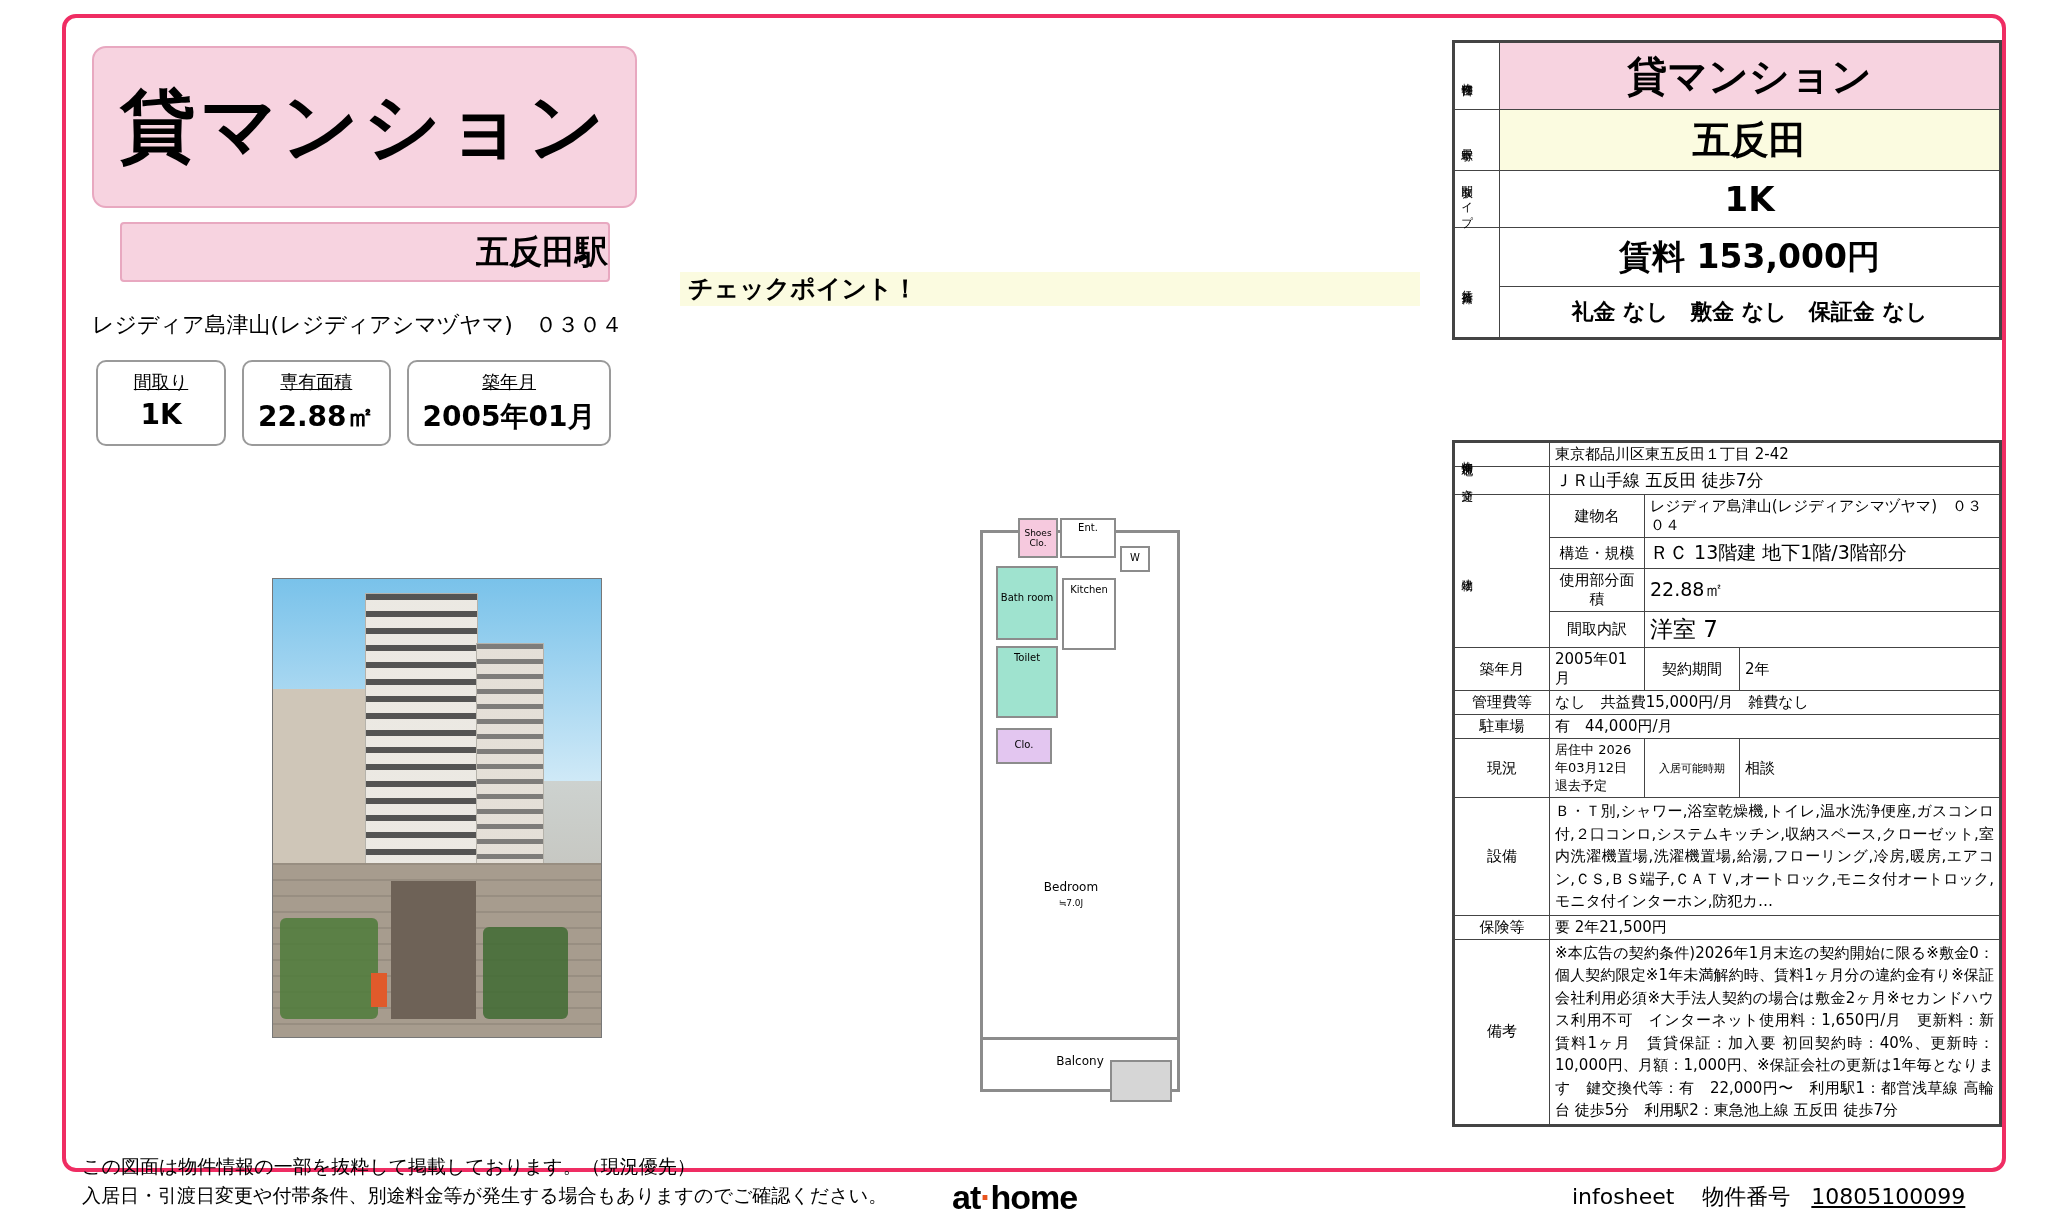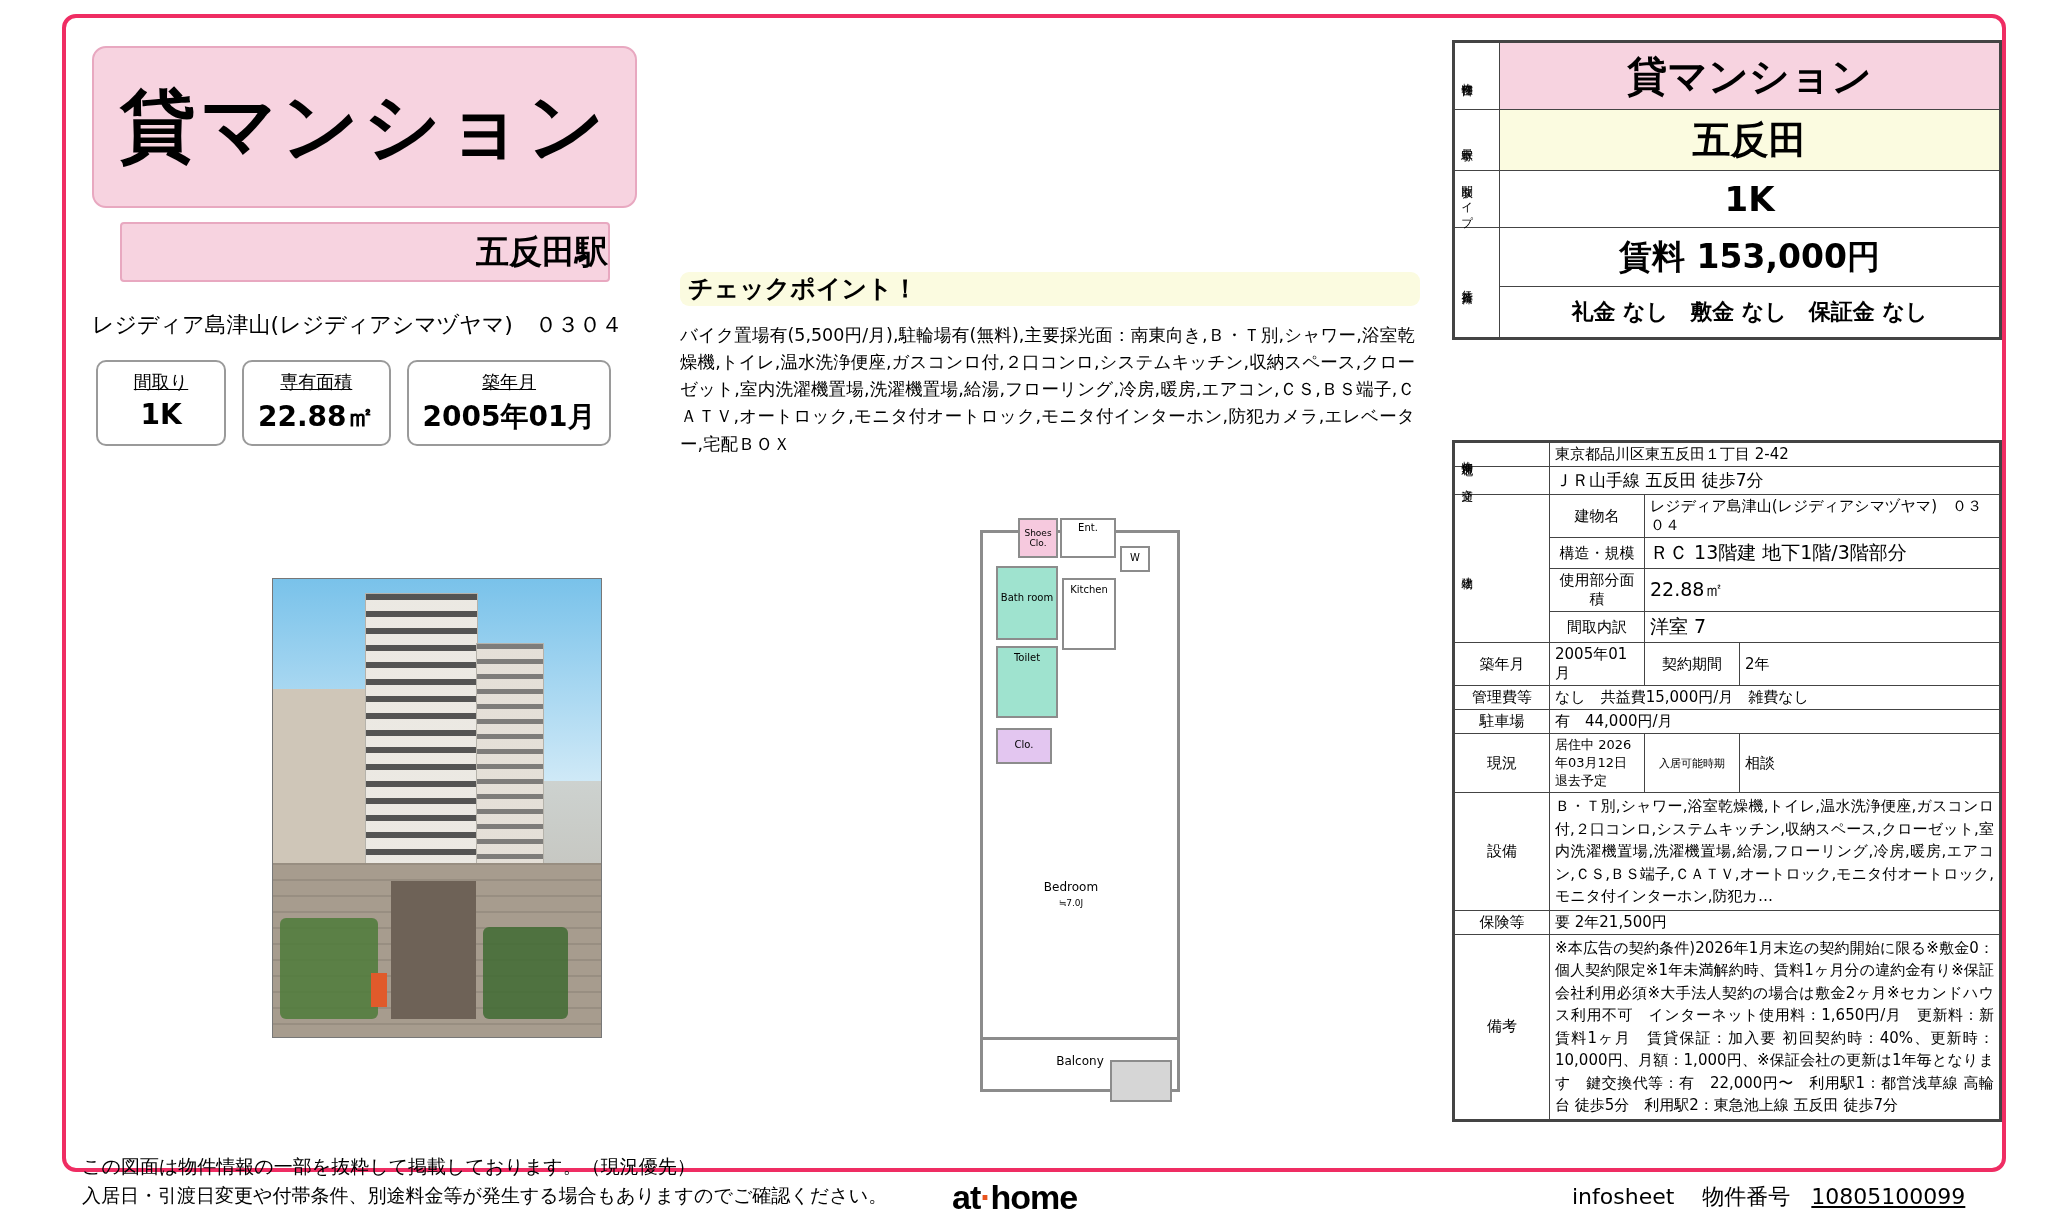--- a/index.html
+++ b/index.html
@@ -36,21 +36,21 @@
   .spec-cell{
     border:2px solid #9a9a9a;border-radius:10px;background:#fff;
     padding:8px 14px;min-width:130px;text-align:center;box-sizing:border-box;
   }
   .spec-cell .lbl{font-size:18px;font-family:"DejaVu Sans",sans-serif;text-decoration:underline;}
   .spec-cell .val{font-size:28px;font-weight:bold;font-family:"DejaVu Sans",sans-serif;margin-top:4px;}
   
   .cp-title{
     position:absolute;left:680px;top:272px;width:740px;height:34px;
     background:#fbfbe0;font-size:25px;font-weight:bold;padding-left:8px;
-    font-family:"DejaVu Sans",sans-serif;box-sizing:border-box;border-radius:9px;
+    font-family:"DejaVu Sans",sans-serif;box-sizing:border-box;
   }
   .cp-body{
     position:absolute;left:680px;top:322px;width:735px;
     font-size:17.5px;line-height:1.55;font-family:"DejaVu Sans",sans-serif;
     text-align:justify;
   }
   
   .photo{
     position:absolute;left:272px;top:578px;width:330px;height:460px;
     border:1px solid #777;box-sizing:border-box;overflow:hidden;
@@ -133,21 +133,20 @@
       <div class="lbl">専有面積</div>
       <div class="val">22.88㎡</div>
     </div>
     <div class="spec-cell">
       <div class="lbl">築年月</div>
       <div class="val">2005年01月</div>
     </div>
   </div>
 
   <div class="cp-title">チェックポイント！</div>
-  <div class="cp-body">バイク置場有(5,500円/月),駐輪場有(無料),主要採光面：南東向き,Ｂ・Ｔ別,シャワー,浴室乾燥機,トイレ,温水洗浄便座,ガスコンロ付,２口コンロ,システムキッチン,収納スペース,クローゼット,室内洗濯機置場,洗濯機置場,給湯,フローリング,冷房,暖房,エアコン,ＣＳ,ＢＳ端子,ＣＡＴＶ,オートロック,モニタ付オートロック,モニタ付インターホン,防犯カメラ,エレベーター,宅配ＢＯＸ</div>
 
   <div class="photo">
     <div class="ph-sky"></div>
     <div class="ph-left"></div>
     <div class="ph-towerA"></div>
     <div class="ph-towerB"></div>
     <div class="ph-base"></div>
     <div class="ph-entrance"></div>
     <div class="ph-green"></div>
     <div class="ph-green2"></div>
@@ -246,21 +245,21 @@
       <tr>
         <td class="lblcell">構造・規模</td>
         <td colspan="2" style="font-size:19px;">ＲＣ 13階建 地下1階/3階部分</td>
       </tr>
       <tr>
         <td class="lblcell">使用部分面積</td>
         <td colspan="2" style="font-size:19px;">22.88㎡</td>
       </tr>
       <tr>
         <td class="lblcell">間取内訳</td>
-        <td colspan="2" style="font-size:19px;">洋室 7</td>
+        <td colspan="2" style="font-size:23px;">洋室 7</td>
       </tr>
       <tr>
         <td class="lblcell">築年月</td>
         <td>2005年01月</td>
         <td class="lblcell">契約期間</td>
         <td>2年</td>
       </tr>
       <tr>
         <td class="lblcell">管理費等</td>
         <td colspan="3">なし　共益費15,000円/月　雑費なし</td>

